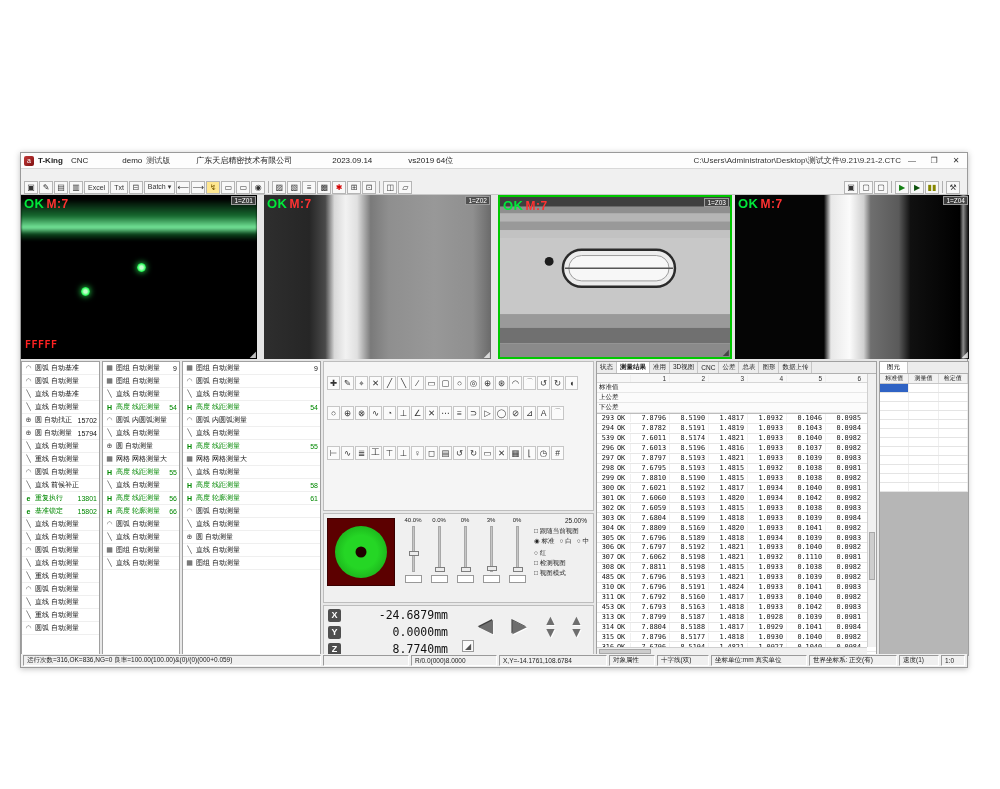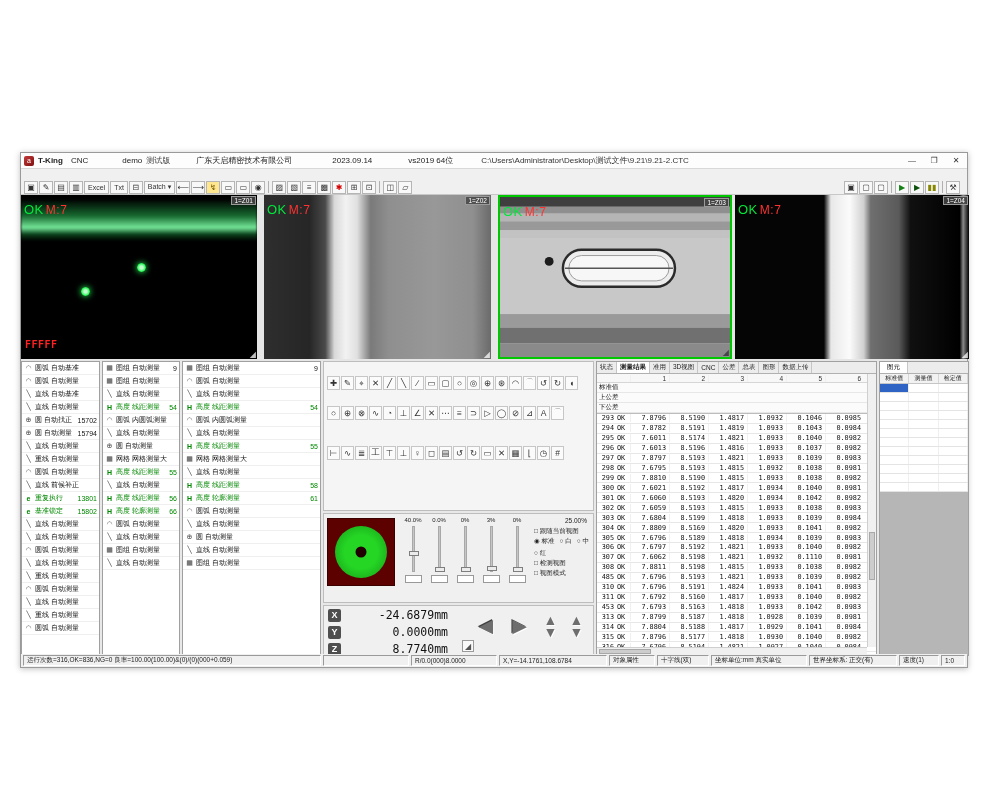--- a/index.html
+++ b/index.html
@@ -9,40 +9,40 @@
 
   
   .titlebar{position:absolute;left:0;top:0;right:0;height:16px;background:#fdfdfd;border-bottom:1px solid #d8d8d8;display:flex;align-items:center;font-size:8px;color:#222;white-space:nowrap;overflow:hidden;padding-left:3px;}
   .logo{width:10px;height:10px;background:linear-gradient(135deg,#c43a3a,#7e1010);color:#fff;font-size:7px;display:flex;align-items:center;justify-content:center;border-radius:2px;margin-right:4px;flex:none;}
   .tb-app{font-weight:bold;margin-right:8px;}
   .tb-cnc{margin-right:34px;}
   .tb-user{margin-right:4px;text-align:right;}
   .tb-ed{margin-right:26px;color:#444;}
   .tb-co{margin-right:40px;}
   .tb-date{margin-right:36px;}
-  .tb-build{margin-right:28px;}
-  .tb-path{flex:1;overflow:hidden;text-overflow:ellipsis;color:#333;}
+  .tb-build{margin-right:15px;}
+  .tb-path{flex:1;overflow:hidden;text-overflow:ellipsis;color:#333;text-align:right;}
   .win-ctrls{display:flex;flex:none;height:100%;}
   .win-btn{width:22px;display:flex;align-items:center;justify-content:center;font-size:8px;color:#333;}
 
   
   .menubar{position:absolute;left:0;top:16px;right:0;height:11px;background:#f4f4f4;border-bottom:1px solid #dcdcdc;display:flex;align-items:center;font-size:8px;padding-left:2px;}
   .menu-item{padding:0 5px;color:#111;}
 
   
   .toolbar{position:absolute;left:0;top:27px;right:0;height:15px;background:#f0f0f0;border-bottom:1px solid #c8c8c8;display:flex;align-items:center;padding:0 3px;gap:1px;overflow:hidden;}
   .tb-btn{min-width:14px;height:13px;border:1px solid #b5b5b5;background:#f8f8f8;font-size:8px;color:#333;display:flex;align-items:center;justify-content:center;flex:none;}
   .tb-text{padding:0 3px;font-size:7px;}
   .tb-sep{width:1px;height:12px;background:#b0b0b0;margin:0 2px;flex:none;}
   .tb-right{margin-left:auto;display:flex;gap:1px;align-items:center;padding-right:4px;}
 
   
   .cameras{position:absolute;left:0;top:42px;right:0;height:166px;background:#e6e6e6;}
   .cam{position:absolute;top:0;height:164px;background:#000;overflow:hidden;}
-  .cam-status{position:absolute;top:7px;left:3px;font-size:13px;font-weight:normal;color:#00e83a;z-index:5;letter-spacing:.5px;}
+  .cam-status{position:absolute;top:1px;left:3px;font-size:13px;font-weight:bold;color:#00e83a;z-index:5;letter-spacing:.5px;}
   .cam-mode{color:#ff3232;font-size:12px;margin-left:2px;}
   .cam-tag{position:absolute;top:1px;right:1px;font-size:6.5px;color:#fff;background:rgba(70,70,70,.85);border:1px solid #9a9a9a;padding:0 2px;z-index:5;}
   .cam-grip{position:absolute;bottom:0;right:1px;color:rgba(255,255,255,.75);font-size:8px;z-index:5;}
   .cam1{left:0;width:236px;}
   .cam2{left:243px;width:227px;}
   .cam3{left:477px;width:234px;border:2px solid #00c800;}
   .cam4{left:714px;width:234px;}
   .band{position:absolute;left:0;right:0;top:4px;height:42px;background:linear-gradient(180deg,rgba(10,60,20,0),rgba(40,190,85,.55) 40%,rgba(130,255,170,.9) 68%,rgba(20,120,50,.55) 84%,rgba(0,20,5,0));filter:blur(1px);}
   .dot{position:absolute;width:9px;height:9px;border-radius:50%;background:radial-gradient(circle,#c2ffcc 0 25%,#2aff5a 60%,rgba(0,180,60,.15) 100%);box-shadow:0 0 6px #2aff5a;}
   .dot1{left:60px;top:92px;}
@@ -747,21 +747,21 @@
               <span class="dt-idx">294</span>
               <span class="dt-ok">OK</span>
               <span class="dt-cell">7.8782</span>
               <span class="dt-cell">8.5191</span>
               <span class="dt-cell">1.4819</span>
               <span class="dt-cell">1.0933</span>
               <span class="dt-cell">0.1043</span>
               <span class="dt-cell">0.0984</span>
             </div>
             <div class="dt-row">
-              <span class="dt-idx">295</span>
+              <span class="dt-idx">539</span>
               <span class="dt-ok">OK</span>
               <span class="dt-cell">7.6011</span>
               <span class="dt-cell">8.5174</span>
               <span class="dt-cell">1.4821</span>
               <span class="dt-cell">1.0933</span>
               <span class="dt-cell">0.1040</span>
               <span class="dt-cell">0.0982</span>
             </div>
             <div class="dt-row">
               <span class="dt-idx">296</span>

